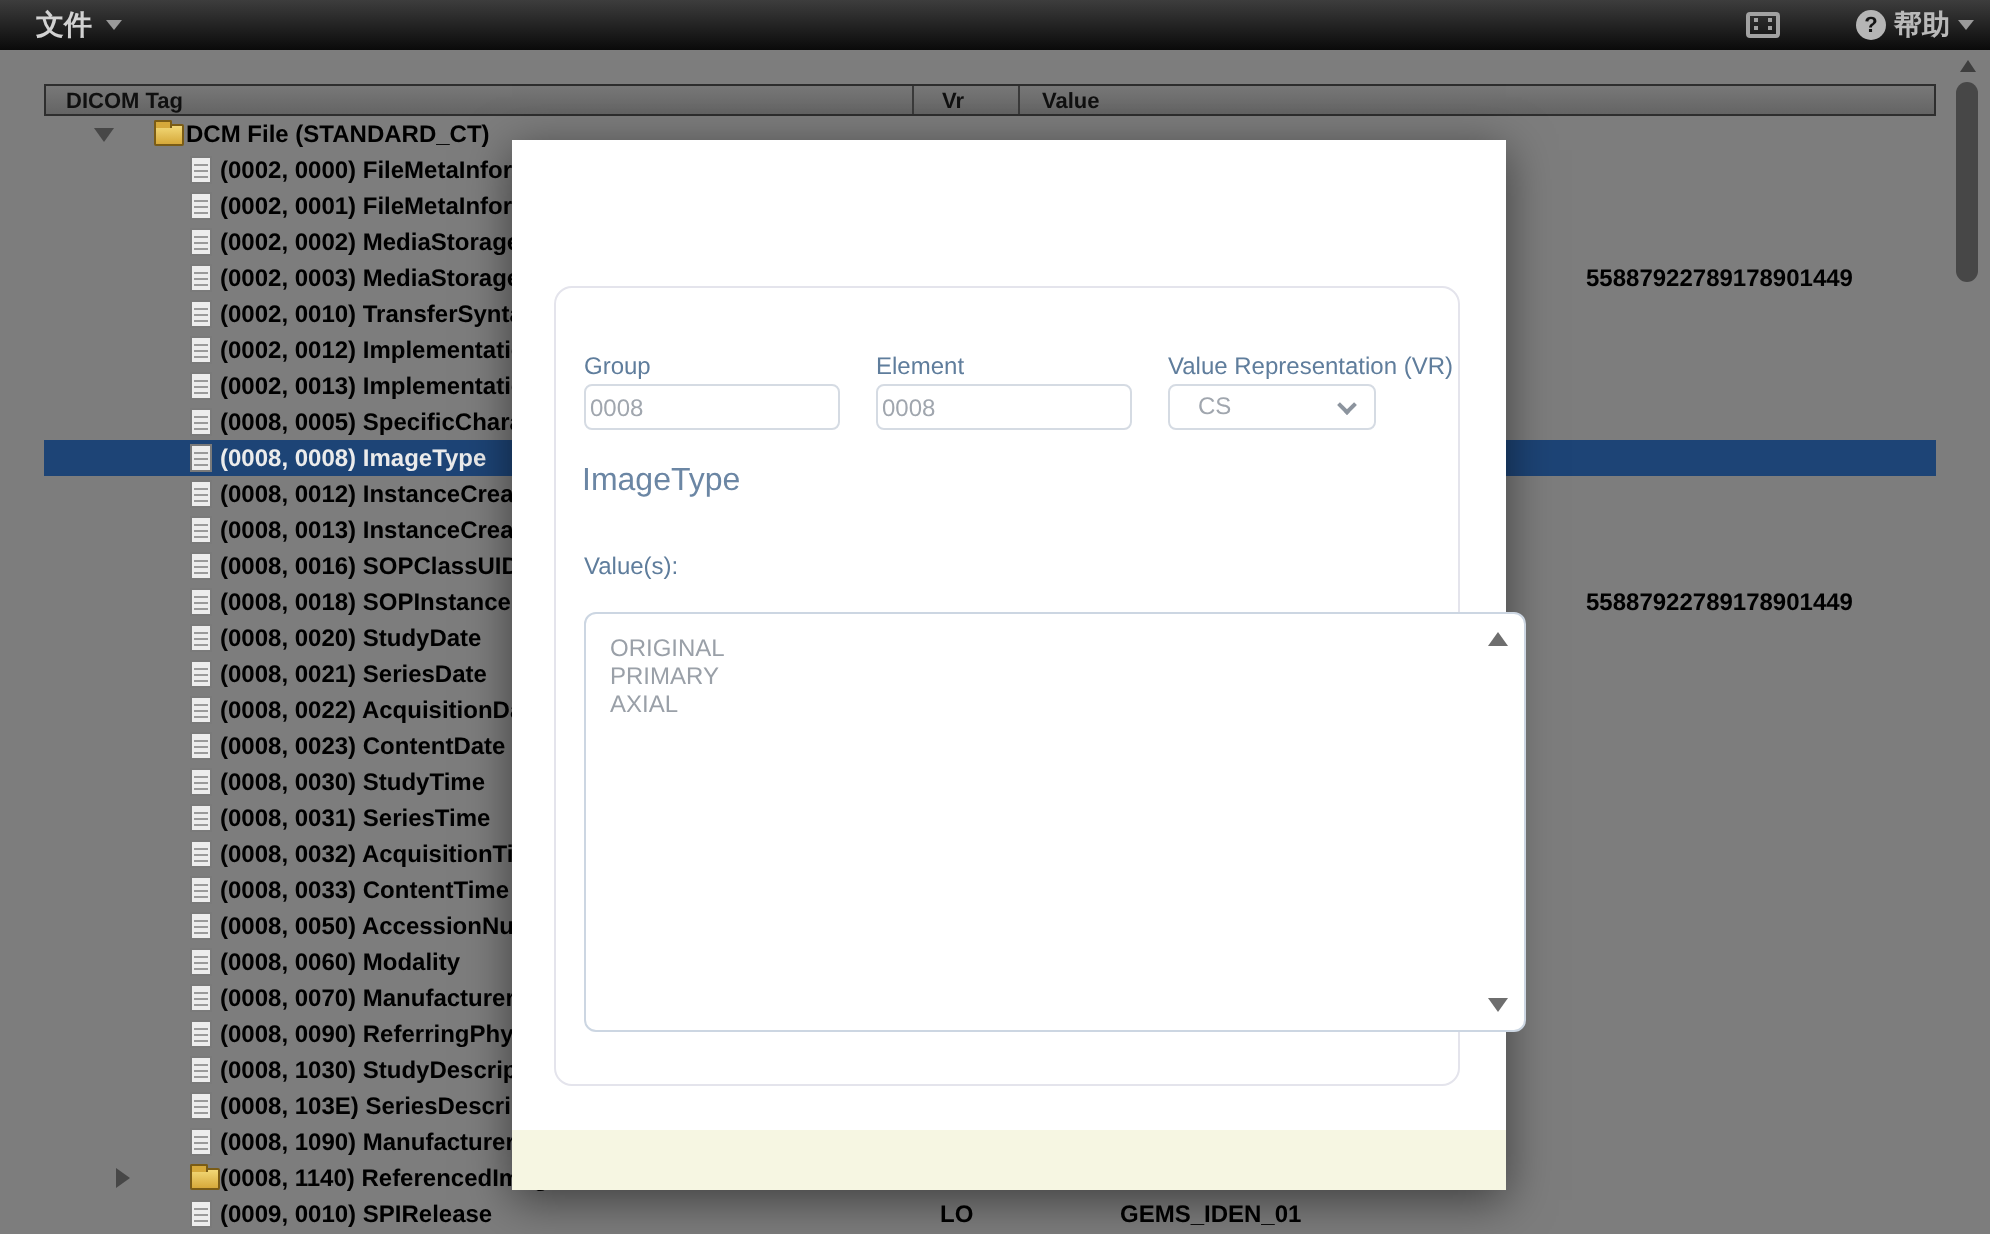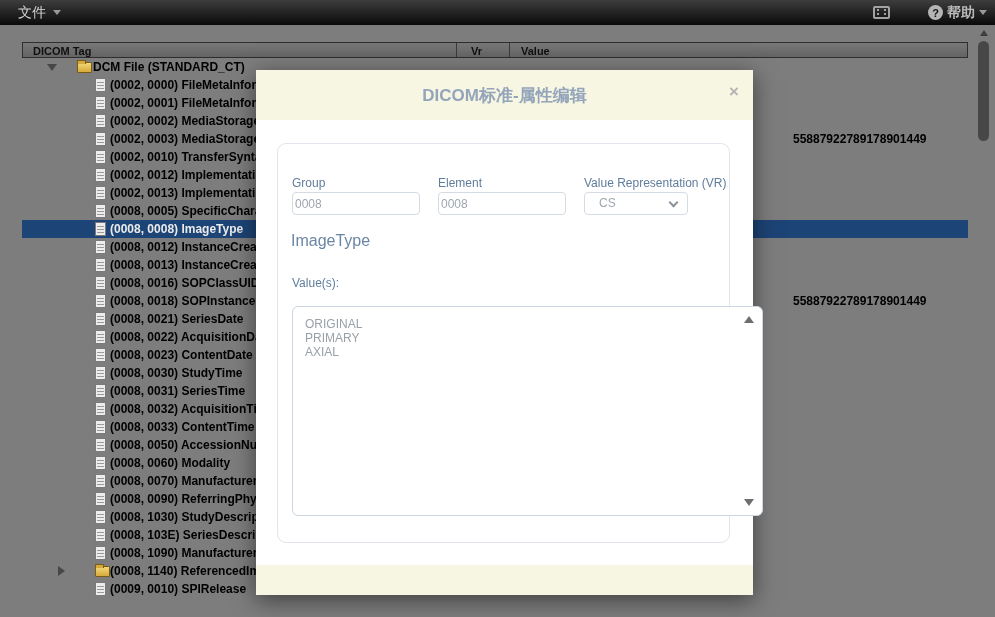--- a/index.html
+++ b/index.html
@@ -4,21 +4,21 @@
 <style>
   * { margin:0; padding:0; box-sizing:border-box; }
   html,body { width:995px; height:617px; overflow:hidden; }
   body { font-family:"Liberation Sans", sans-serif; background:#7d7d7d; position:relative; }
 
   
   .topbar { position:absolute; left:0; top:0; width:995px; height:25px;
     background:linear-gradient(#3d3d3d,#0a0a0a); display:flex; align-items:center;
     padding:0 8px 0 18px; z-index:5; }
   .menu-file { display:flex; align-items:center; gap:7px; color:#d2d2d2;
-    font-size:14px; font-weight:normal; cursor:default; }
+    font-size:14px; font-weight:bold; cursor:default; }
   .caret-down { width:0; height:0; border-left:4px solid transparent;
     border-right:4px solid transparent; border-top:5px solid #9a9a9a; display:inline-block; }
   .brand { margin-left:auto; display:flex; align-items:center; gap:6px;
     color:#b9b9b9; font-size:15px; font-weight:bold; }
   .film-icon { width:17px; height:13px; border:2px solid #a2a2a2; border-radius:2px;
     position:relative; display:inline-block; }
   .film-icon::before { content:""; position:absolute; left:2px; top:1px; width:2px; height:7px;
     background:repeating-linear-gradient(#a2a2a2 0 2px, transparent 2px 4px); }
   .film-icon::after  { content:""; position:absolute; right:2px; top:1px; width:2px; height:7px;
     background:repeating-linear-gradient(#a2a2a2 0 2px, transparent 2px 4px); }
@@ -183,20 +183,24 @@
         <span class="icon doc lv1"></span>
         <span class="tlabel lv1">(0008, 0016) SOPClassUID</span>
       </div>
       <div class="trow">
         <span class="icon doc lv1"></span>
         <span class="tlabel lv1">(0008, 0018) SOPInstanceUI</span>
         <span class="cval offset">55887922789178901449</span>
       </div>
       <div class="trow">
         <span class="icon doc lv1"></span>
+        <span class="tlabel lv1">(0008, 0020) StudyDate</span>
+      </div>
+      <div class="trow">
+        <span class="icon doc lv1"></span>
         <span class="tlabel lv1">(0008, 0021) SeriesDate</span>
       </div>
       <div class="trow">
         <span class="icon doc lv1"></span>
         <span class="tlabel lv1">(0008, 0022) AcquisitionDate</span>
       </div>
       <div class="trow">
         <span class="icon doc lv1"></span>
         <span class="tlabel lv1">(0008, 0023) ContentDate</span>
       </div>
@@ -258,24 +262,20 @@
       <div class="trow"></div>
     </div>
 </div>
 
 <div class="vscroll">
   <span class="vs-up"></span>
   <span class="vs-thumb"></span>
 </div>
 
 <div class="overlay-shadow">
-  <div class="m-head">
-    <span class="m-title">DICOM标准-属性编辑</span>
-    <span class="m-close">×</span>
-  </div>
   <div class="m-body">
     <div class="card">
       <span class="f-label lb-group">Group</span>
       <span class="f-label lb-element">Element</span>
       <span class="f-label lb-vr">Value Representation (VR)</span>
       <input class="f-input in-group" value="0008" style="">
       <input class="f-input in-element" value="0008" style="">
       <div class="f-select">
         <span>CS</span>
         <span class="chev"></span>

